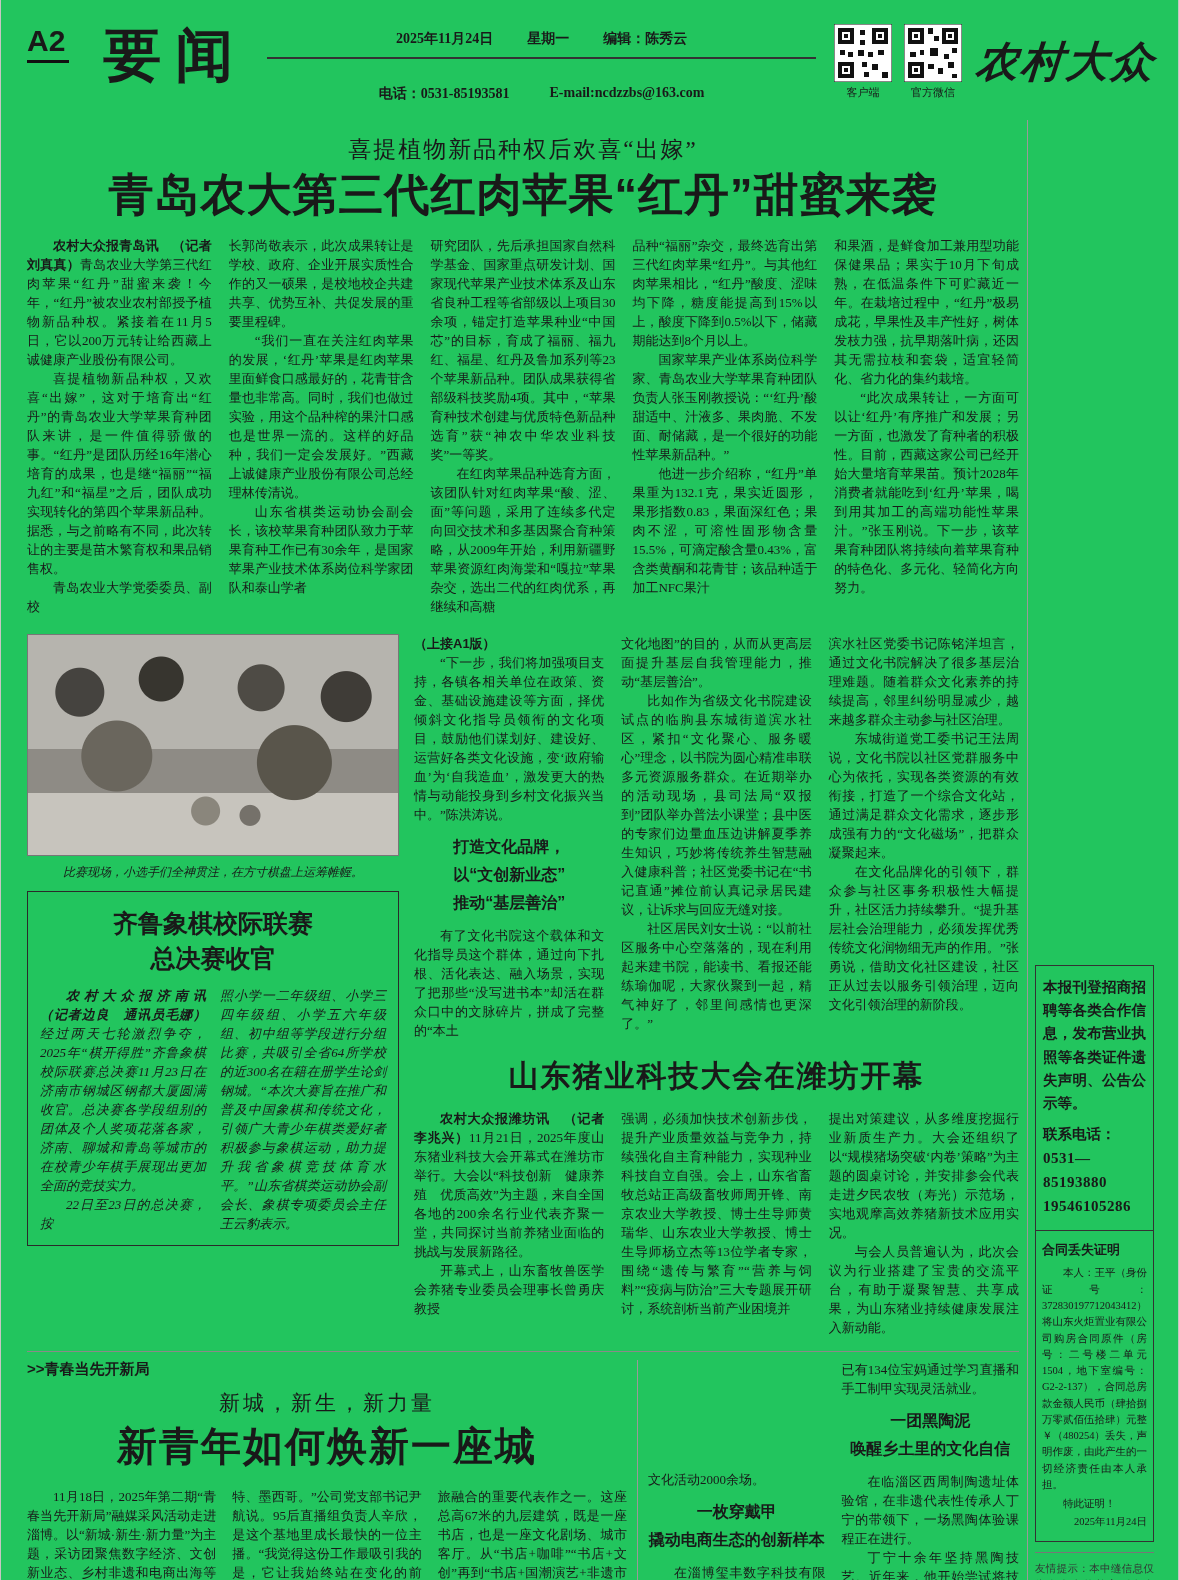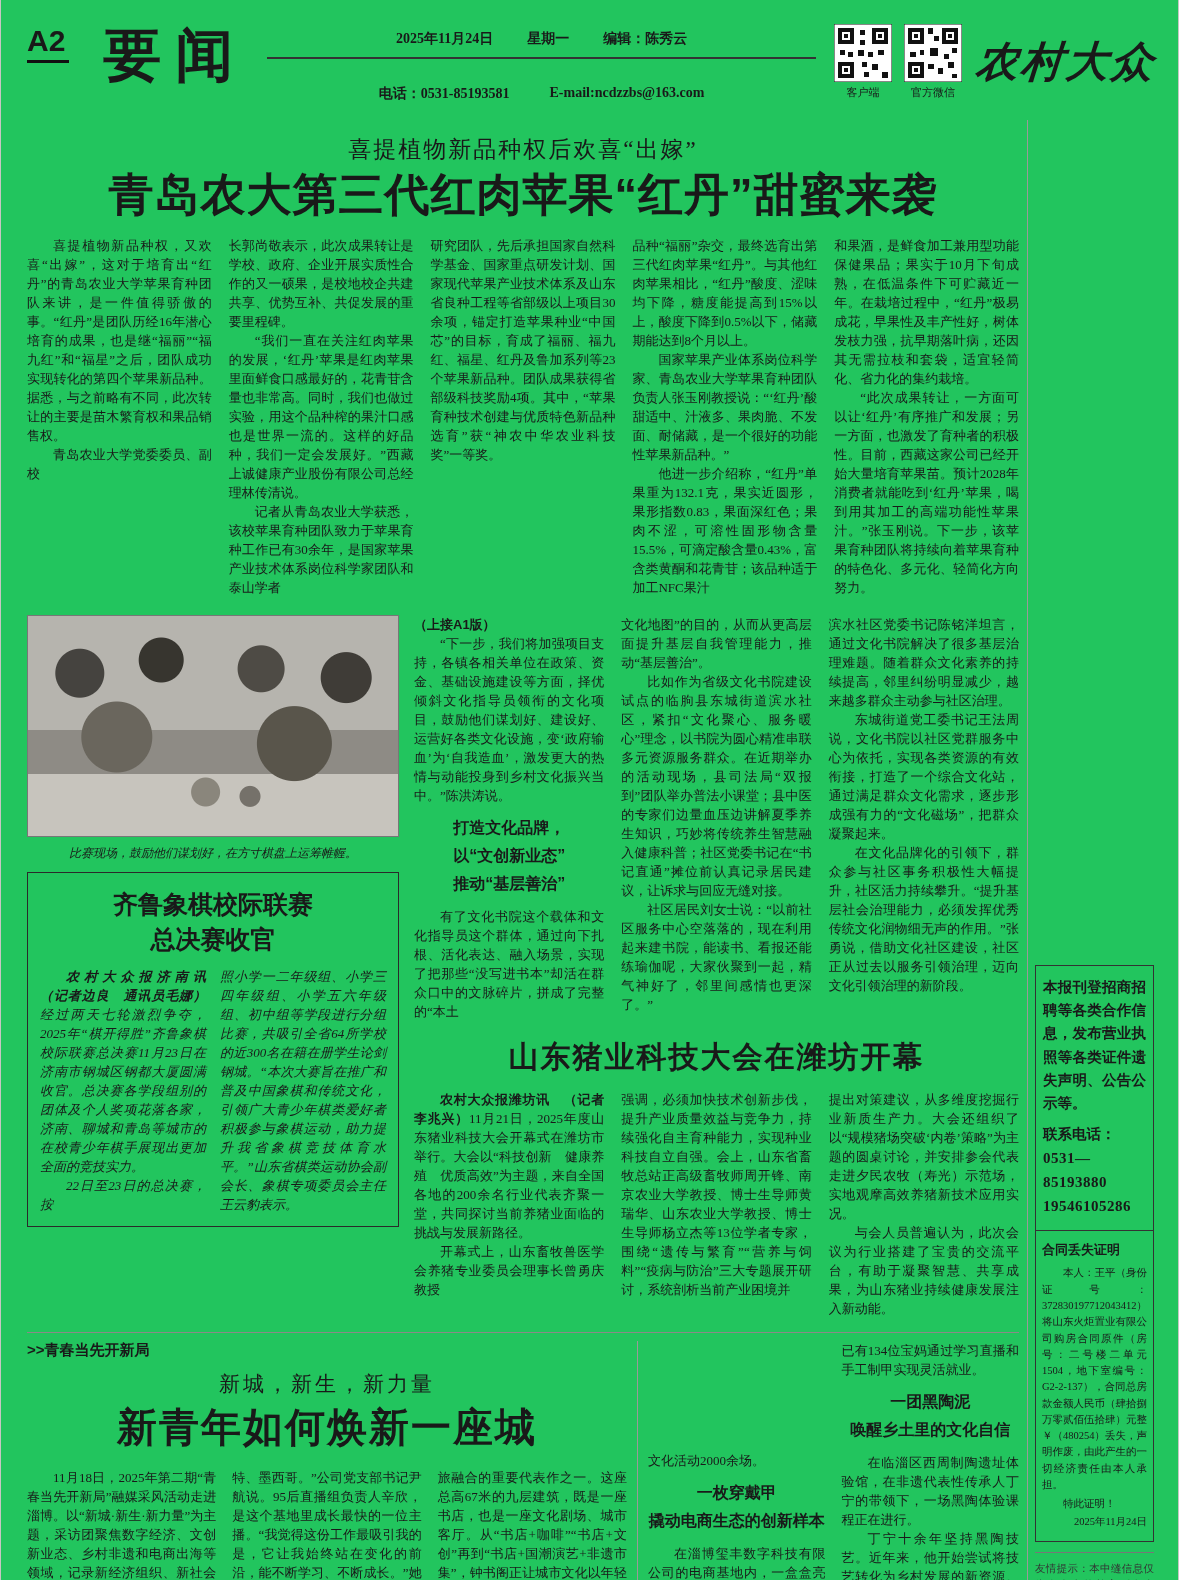--- a/index.html
+++ b/index.html
@@ -164,47 +164,49 @@
   </div>
 
   <div class="main">
    <div class="mleft">
 
     <div>
       <div class="kick1">喜提植物新品种权后欢喜“出嫁”</div>
       <div class="head1">青岛农大第三代红肉苹果“红丹”甜蜜来袭</div>
       <div class="acols">
         <div class="col">
+          <p><b class="lead">农村大众报青岛讯　（记者刘真真）</b><span>青岛农业大学第三代红肉苹果“红丹”甜蜜来袭！今年，“红丹”被农业农村部授予植物新品种权。紧接着在11月5日，它以200万元转让给西藏上诚健康产业股份有限公司。</span></p>
           <p>喜提植物新品种权，又欢喜“出嫁”，这对于培育出“红丹”的青岛农业大学苹果育种团队来讲，是一件值得骄傲的事。“红丹”是团队历经16年潜心培育的成果，也是继“福丽”“福九红”和“福星”之后，团队成功实现转化的第四个苹果新品种。据悉，与之前略有不同，此次转让的主要是苗木繁育权和果品销售权。</p>
           <p>青岛农业大学党委委员、副校</p>
         </div>
         <div class="col">
           <p class="ni">长郭尚敬表示，此次成果转让是学校、政府、企业开展实质性合作的又一硕果，是校地校企共建共享、优势互补、共促发展的重要里程碑。</p>
           <p>“我们一直在关注红肉苹果的发展，‘红丹’苹果是红肉苹果里面鲜食口感最好的，花青苷含量也非常高。同时，我们也做过实验，用这个品种榨的果汁口感也是世界一流的。这样的好品种，我们一定会发展好。”西藏上诚健康产业股份有限公司总经理林传清说。</p>
-          <p>记者从青岛农业大学获悉，该校苹果育种团队致力于苹果育种工作已有30余年，是国家苹果产业技术体系岗位科学家团队和泰山学者</p>
+          <p>山东省棋类运动协会副会长，该校苹果育种团队致力于苹果育种工作已有30余年，是国家苹果产业技术体系岗位科学家团队和泰山学者</p>
         </div>
         <div class="col">
           <p class="ni">研究团队，先后承担国家自然科学基金、国家重点研发计划、国家现代苹果产业技术体系及山东省良种工程等省部级以上项目30余项，锚定打造苹果种业“中国芯”的目标，育成了福丽、福九红、福星、红丹及鲁加系列等23个苹果新品种。团队成果获得省部级科技奖励4项。其中，“苹果育种技术创建与优质特色新品种选育”获“神农中华农业科技奖”一等奖。</p>
+          <p>在红肉苹果品种选育方面，该团队针对红肉苹果“酸、涩、面”等问题，采用了连续多代定向回交技术和多基因聚合育种策略，从2009年开始，利用新疆野苹果资源红肉海棠和“嘎拉”苹果杂交，选出二代的红肉优系，再继续和高糖</p>
         </div>
         <div class="col">
           <p class="ni">品种“福丽”杂交，最终选育出第三代红肉苹果“红丹”。与其他红肉苹果相比，“红丹”酸度、涩味均下降，糖度能提高到15%以上，酸度下降到0.5%以下，储藏期能达到8个月以上。</p>
           <p>国家苹果产业体系岗位科学家、青岛农业大学苹果育种团队负责人张玉刚教授说：“‘红丹’酸甜适中、汁液多、果肉脆、不发面、耐储藏，是一个很好的功能性苹果新品种。”</p>
           <p>他进一步介绍称，“红丹”单果重为132.1克，果实近圆形，果形指数0.83，果面深红色；果肉不涩，可溶性固形物含量15.5%，可滴定酸含量0.43%，富含类黄酮和花青苷；该品种适于加工NFC果汁</p>
         </div>
         <div class="col">
           <p class="ni">和果酒，是鲜食加工兼用型功能保健果品；果实于10月下旬成熟，在低温条件下可贮藏近一年。在栽培过程中，“红丹”极易成花，早果性及丰产性好，树体发枝力强，抗早期落叶病，还因其无需拉枝和套袋，适宜轻简化、省力化的集约栽培。</p>
           <p>“此次成果转让，一方面可以让‘红丹’有序推广和发展；另一方面，也激发了育种者的积极性。目前，西藏这家公司已经开始大量培育苹果苗。预计2028年消费者就能吃到‘红丹’苹果，喝到用其加工的高端功能性苹果汁。”张玉刚说。下一步，该苹果育种团队将持续向着苹果育种的特色化、多元化、轻简化方向努力。</p>
         </div>
       </div>
     </div>
 
     <div class="mid">
       <div class="midL">
         <div class="photo"></div>
-        <div class="cap">比赛现场，鼓励他们谋划好，在方寸棋盘上运筹帷幄。</div>
+        <div class="cap">比赛现场，小选手们全神贯注，在方寸棋盘上运筹帷幄。</div>
         <div class="chessbox">
           <div class="chead">
             <div>齐鲁象棋校际联赛</div>
             <div>总决赛收官</div>
           </div>
           <div class="ccols">
             <div class="col">
               <p><b class="lead">农村大众报济南讯　（记者边良　通讯员毛娜）</b><span>经过两天七轮激烈争夺，2025年“棋开得胜”齐鲁象棋校际联赛总决赛11月23日在济南市钢城区钢都大厦圆满收官。总决赛各学段组别的团体及个人奖项花落各家，济南、聊城和青岛等城市的在校青少年棋手展现出更加全面的竞技实力。</span></p>
               <p>22日至23日的总决赛，按</p>
             </div>

